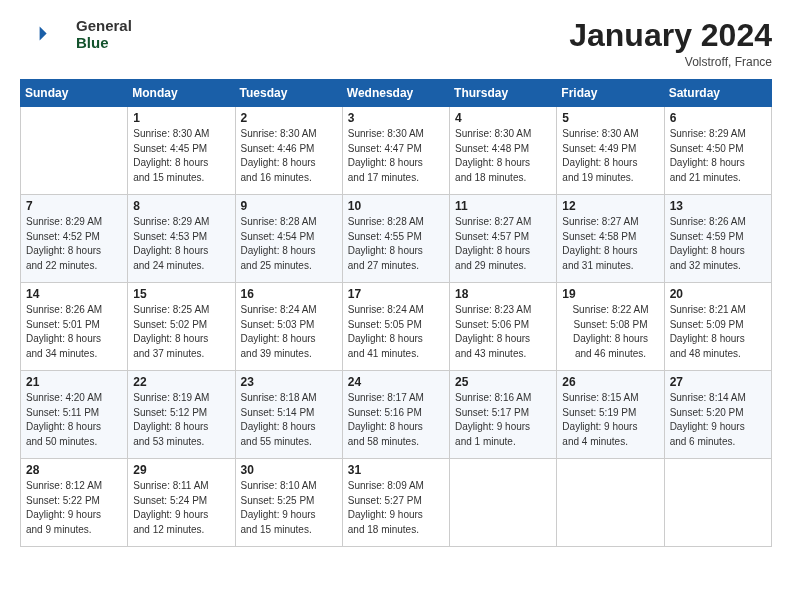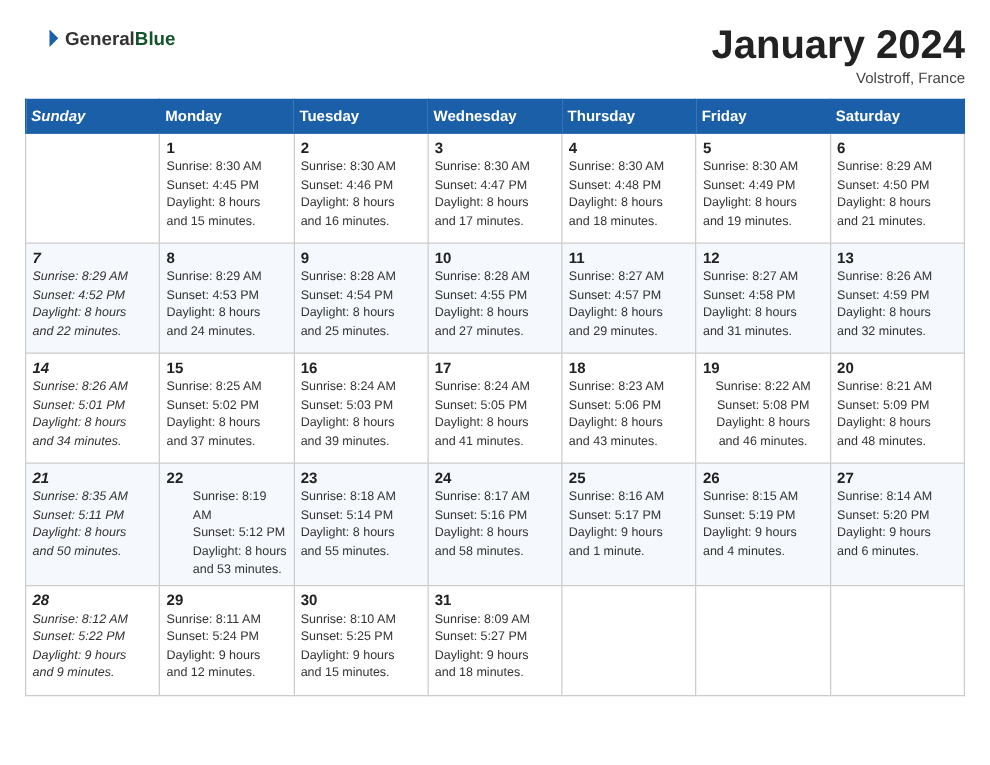--- a/index.html
+++ b/index.html
@@ -21,22 +21,23 @@
       align-items: flex-start;
       margin-bottom: 10px;
     }
     .logo {
       display: flex;
       align-items: center;
       gap: 4px;
     }
     .logo-text {
       display: flex;
-      flex-direction: row;
+      flex-direction: column;
       line-height: 1.1;
+      margin-left: 24px;
     }
     .logo-general {
       font-size: 15px;
       font-weight: bold;
       color: #333;
     }
     .logo-blue {
       font-size: 15px;
       font-weight: bold;
       color: #14532d;
@@ -95,21 +96,21 @@
     }
     td.empty {
       background: #f9f9f9;
     }
     tr:nth-child(even) td {
       background-color: #f5f8fc;
     }
     tr:nth-child(odd) td {
       background-color: #fff;
     }
-    th:first-child, td:first-child { width: 14.28%; font-style: italic; }
+    th:first-child, td:first-child { width: 14.28%; }
   </style>
 </head>
 <body>
 
 <div class="page">
   <div class="header-row">
     <div class="logo">
       <svg class="logo-icon" viewBox="0 0 40 40">
         <polygon points="28,8 38,18 28,28" fill="#1a5fa8"></polygon>
         <rect x="8" y="8" width="20" height="20" fill="none"></rect>
@@ -281,28 +282,28 @@
             <span class="day-num">20</span>
             <div class="day-info" style="white-space: pre-line;">Sunrise: 8:21 AM
 Sunset: 5:09 PM
 Daylight: 8 hours
 and 48 minutes.</div>
           </td>
         </tr>
         <tr>
           <td>
             <span class="day-num">21</span>
-            <div class="day-info" style="white-space: pre-line;">Sunrise: 8:35 AM
+            <div class="day-info" style="white-space: pre-line;">Sunrise: 4:20 AM
 Sunset: 5:11 PM
 Daylight: 8 hours
 and 50 minutes.</div>
           </td>
           <td>
             <span class="day-num">22</span>
-            <div class="day-info" style="white-space: pre-line; margin-left: 21px;">Sunrise: 8:19 AM
+            <div class="day-info" style="white-space: pre-line;">Sunrise: 8:19 AM
 Sunset: 5:12 PM
 Daylight: 8 hours
 and 53 minutes.</div>
           </td>
           <td>
             <span class="day-num">23</span>
             <div class="day-info" style="white-space: pre-line;">Sunrise: 8:18 AM
 Sunset: 5:14 PM
 Daylight: 8 hours
 and 55 minutes.</div>

